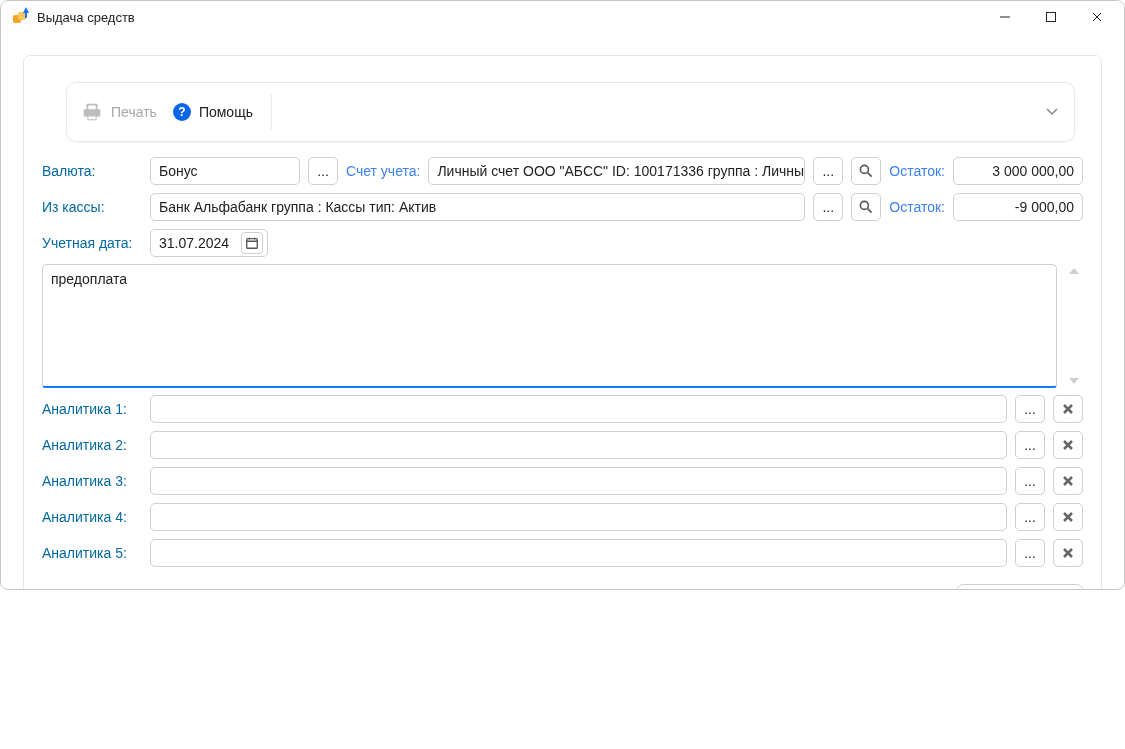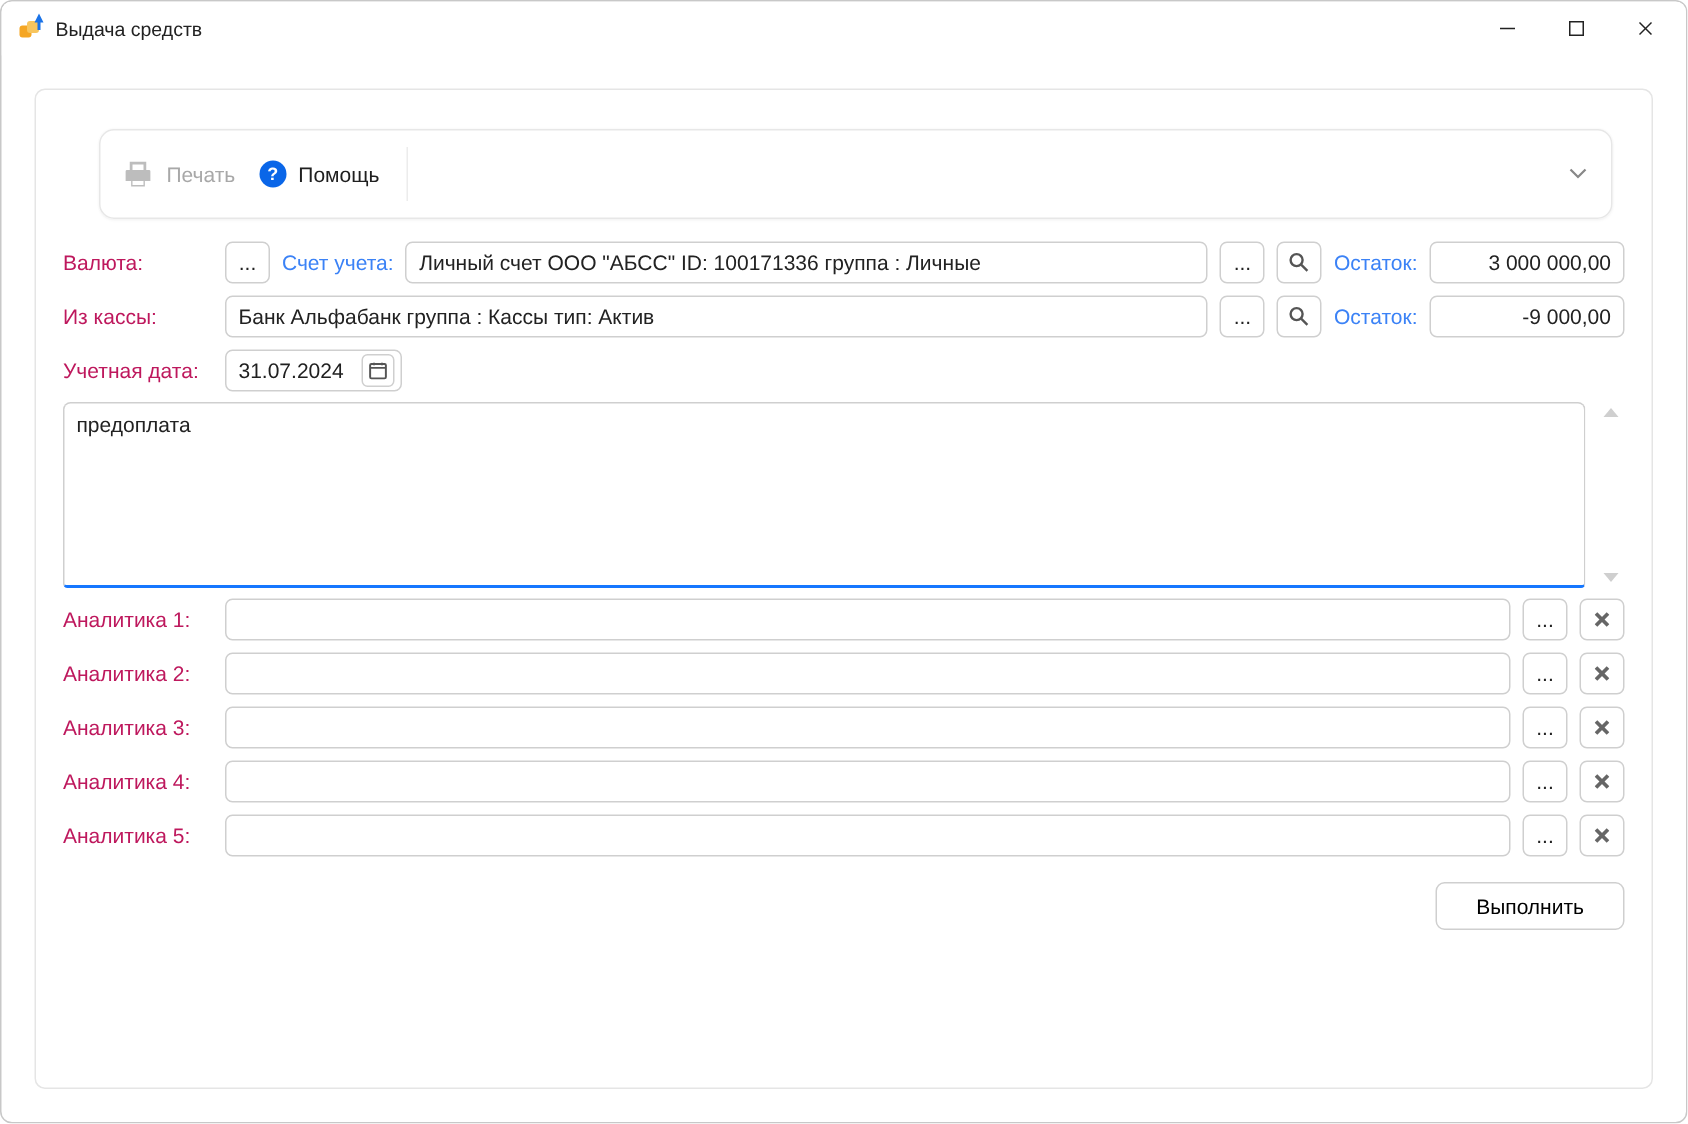--- a/index.html
+++ b/index.html
@@ -5,21 +5,21 @@
   * { box-sizing: border-box; }
   html, body {
     margin: 0; padding: 0;
     font-family: "Segoe UI", Tahoma, Arial, sans-serif;
     font-size: 14px;
     color: #202020;
     background: #ffffff;
   }
   .window {
     width: 1125px;
-    height: 749px;
+    height: 590px;
     border: 1px solid #c8c8c8;
     border-radius: 8px;
     background: #ffffff;
     display: flex;
     flex-direction: column;
     overflow: hidden;
   }
   .titlebar {
     height: 36px;
     display: flex;
@@ -76,21 +76,21 @@
     width:18px; height:18px; border-radius:50%;
     background:#0a66e8; color:#fff; font-weight:bold; font-size:12px;
     display:flex; align-items:center; justify-content:center;
   }
   .toolbar-div { width:1px; height:36px; background:#ececec; margin:0 2px 0 2px; }
   .toolbar-spacer { flex:1; }
   .chevron svg { width:16px; height:16px; stroke:#888; fill:none; stroke-width:1.5; }
 
   .form { display:flex; flex-direction:column; gap:6px; }
   .row { display:flex; align-items:center; gap:8px; min-height:30px; }
-  .label { width:100px; text-align:left; color:#be185d; }
+  .label { width:100px; text-align:left; color:#0369a1; }
 
   .field, .value-box, .mini-btn, .icon-btn, textarea.note {
     border: 1px solid #cfcfcf;
     border-radius: 5px;
     background: #fff;
     height: 28px;
     font: inherit;
     color: #222;
   }
   .field { padding: 0 8px; display:flex; align-items:center; overflow:hidden; white-space:nowrap; }
@@ -190,20 +190,23 @@
           <svg viewBox="0 0 16 16">
               <polyline points="3,6 8,11 13,6"></polyline>
             </svg>
         </div>
       </div>
 
       <div class="form">
 
         <div class="row">
           <span class="label">Валюта:</span>
+          <div class="field currency-field">
+            <span>Бонус</span>
+          </div>
           <div class="mini-btn">
             <span>...</span>
           </div>
           <span class="lbl-inline">Счет учета:</span>
           <div class="field flex1">
             <span>Личный счет ООО "АБСС" ID: 100171336 группа : Личные</span>
           </div>
           <div class="mini-btn">
             <span>...</span>
           </div>

